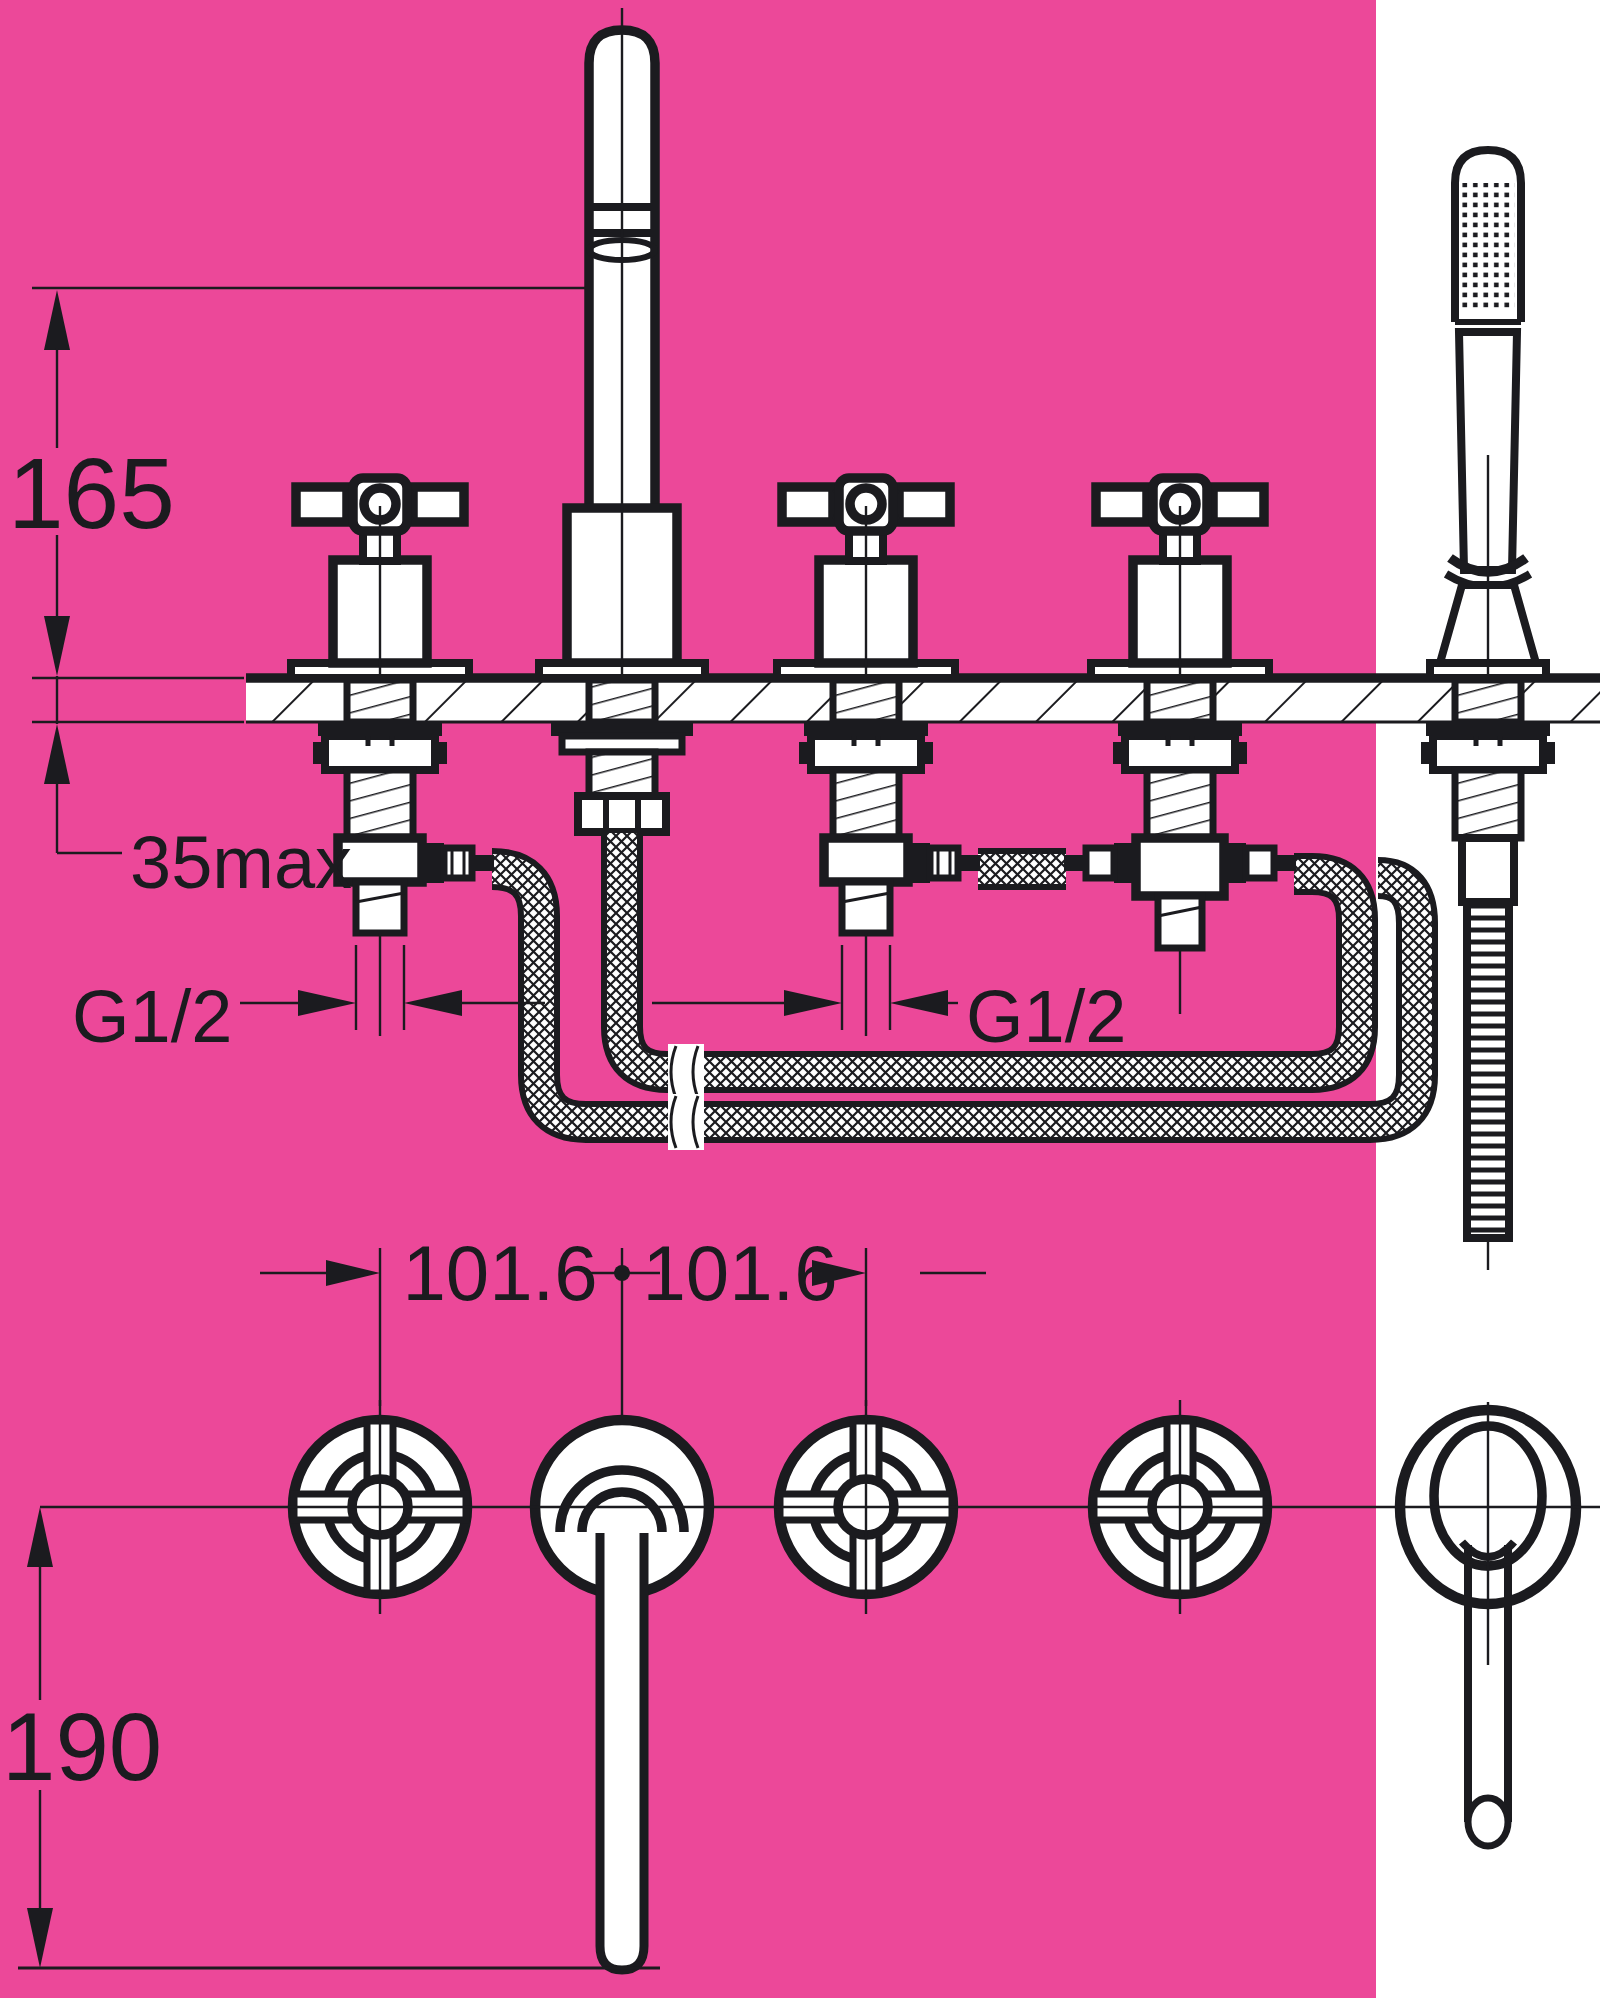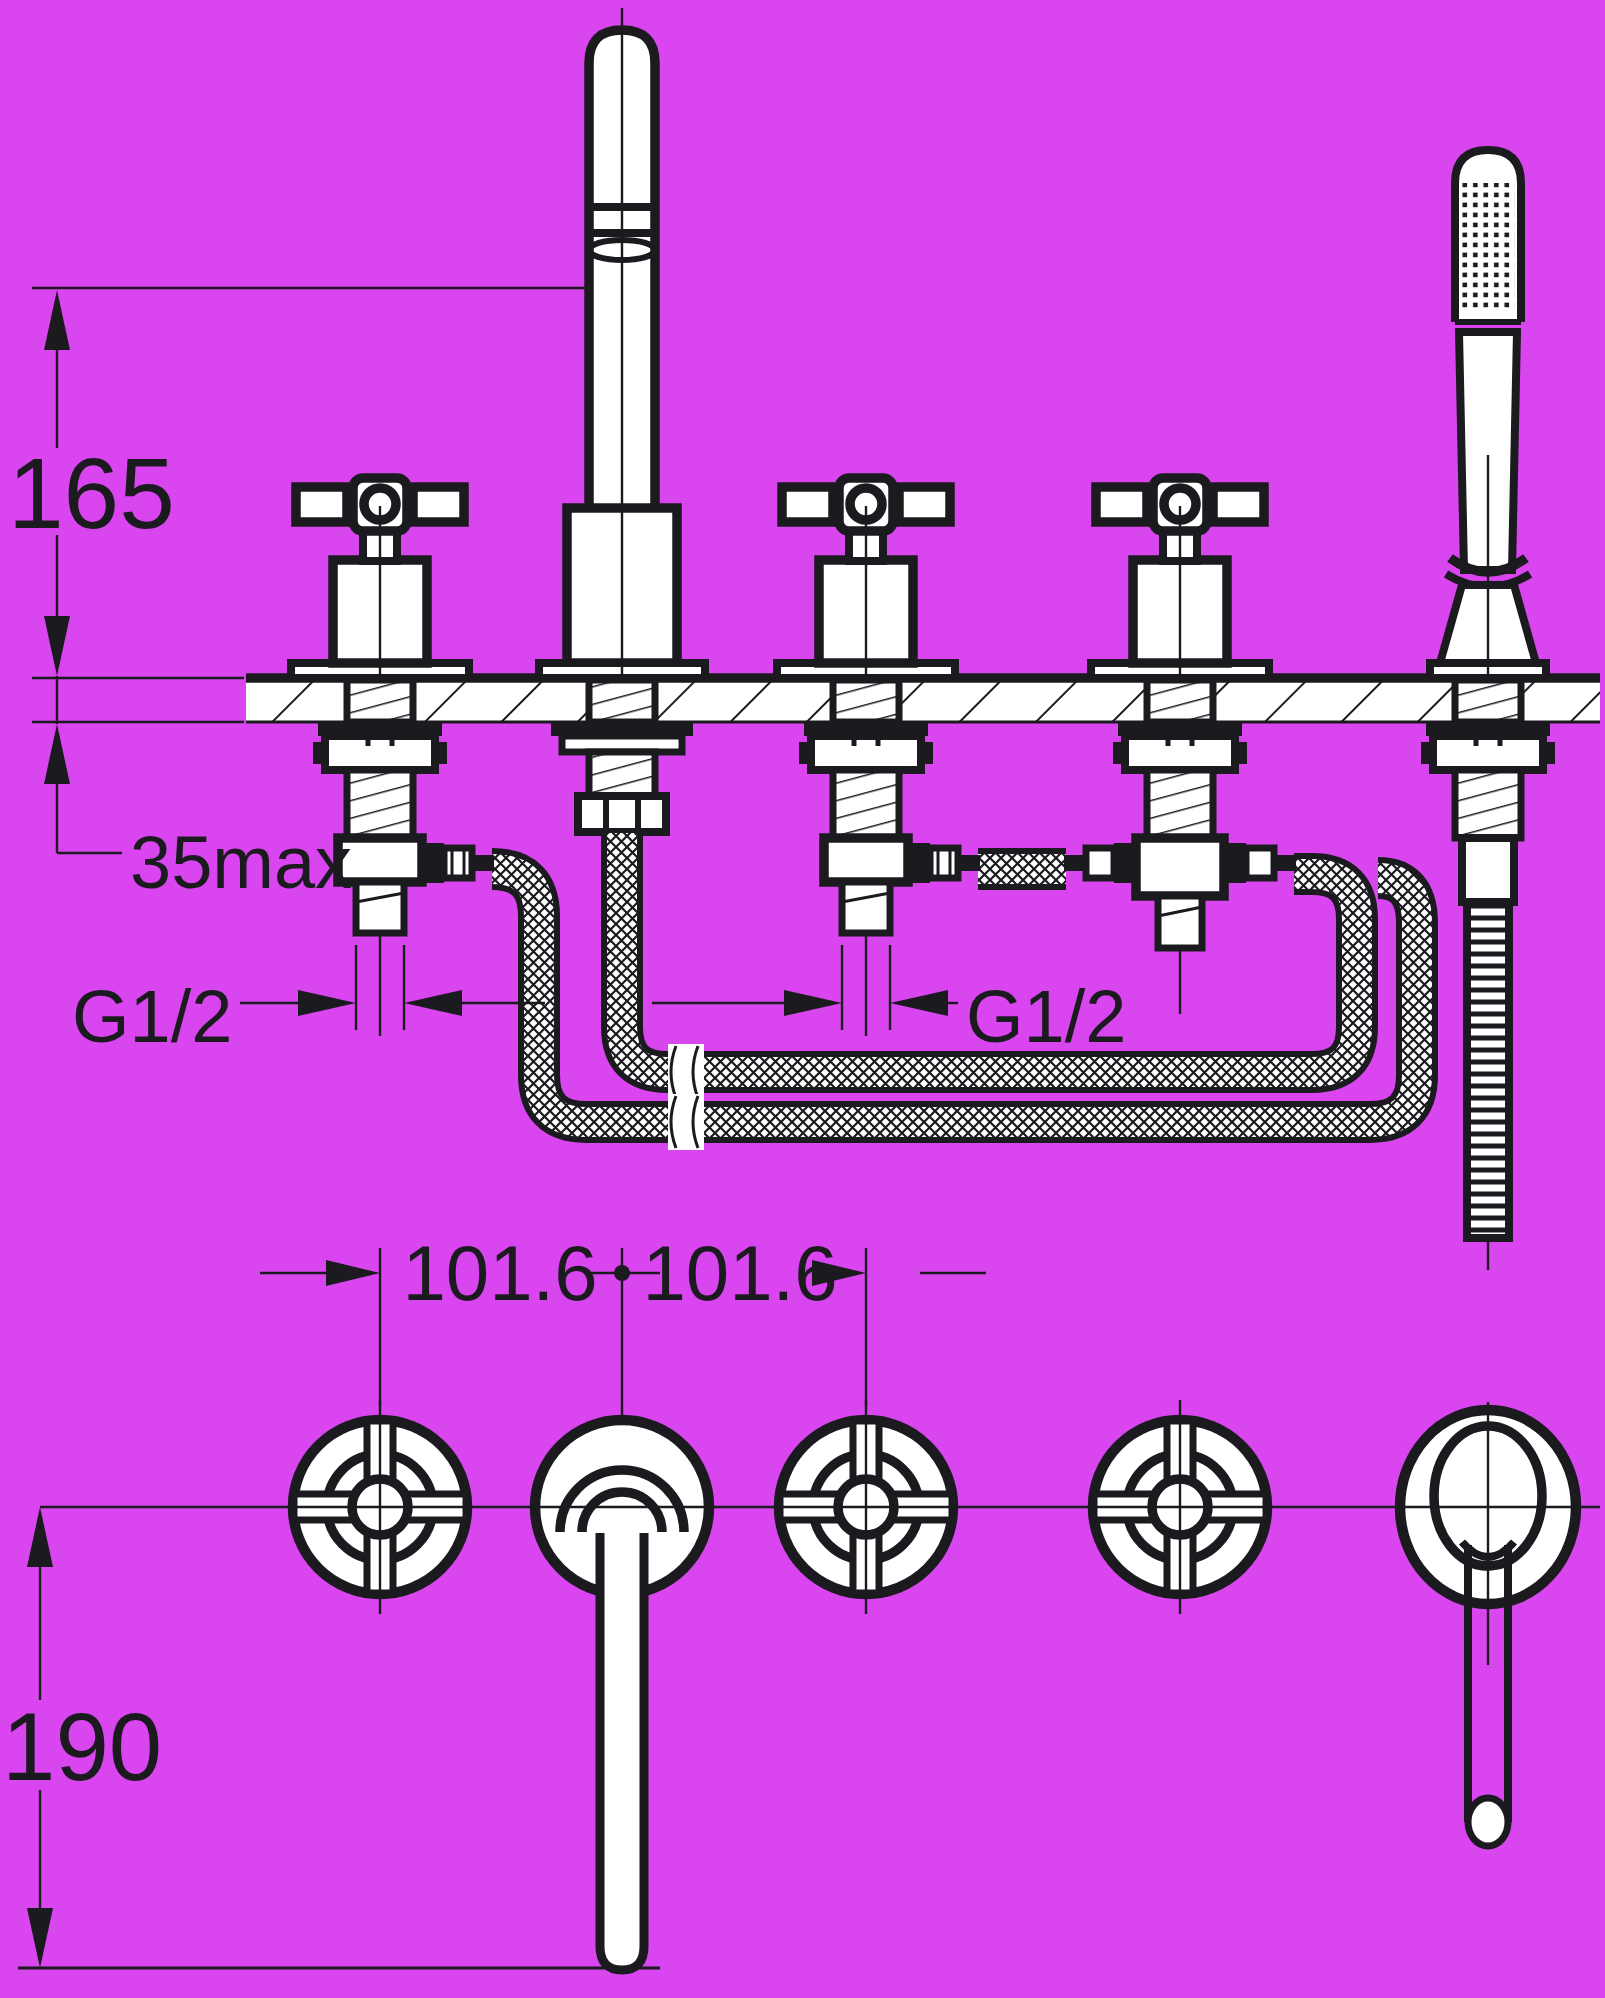--- a/index.html
+++ b/index.html
@@ -1,16 +1,16 @@
 <!DOCTYPE html>
 <html><head>
 <meta charset="utf-8">
 <style>
   html,body{margin:0;padding:0;background:#fff;}
-  .page{width:1605px;height:1998px;position:relative;background:#d946ef;}
+  .page{width:1376px;height:1998px;position:relative;background:#ec4899;}
   svg{display:block}
   .f  {fill:#fff;stroke:#1b1b1f}
   .nf {fill:none;stroke:#1b1b1f}
   .dk {fill:#1b1b1f;stroke:none}
   .w2 {stroke-width:2.4}
   .w3 {stroke-width:3}
   .w5 {stroke-width:5}
   .w6 {stroke-width:6}
   .w7 {stroke-width:7}
   .w8 {stroke-width:8}

